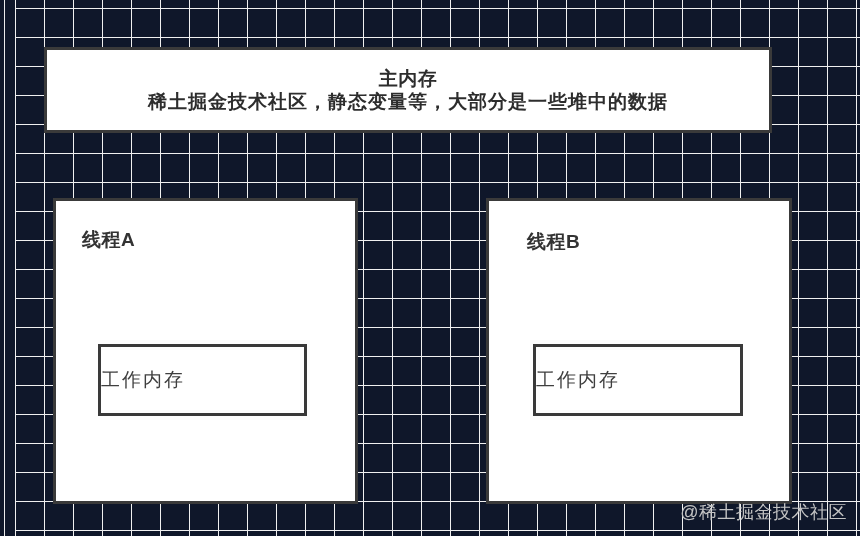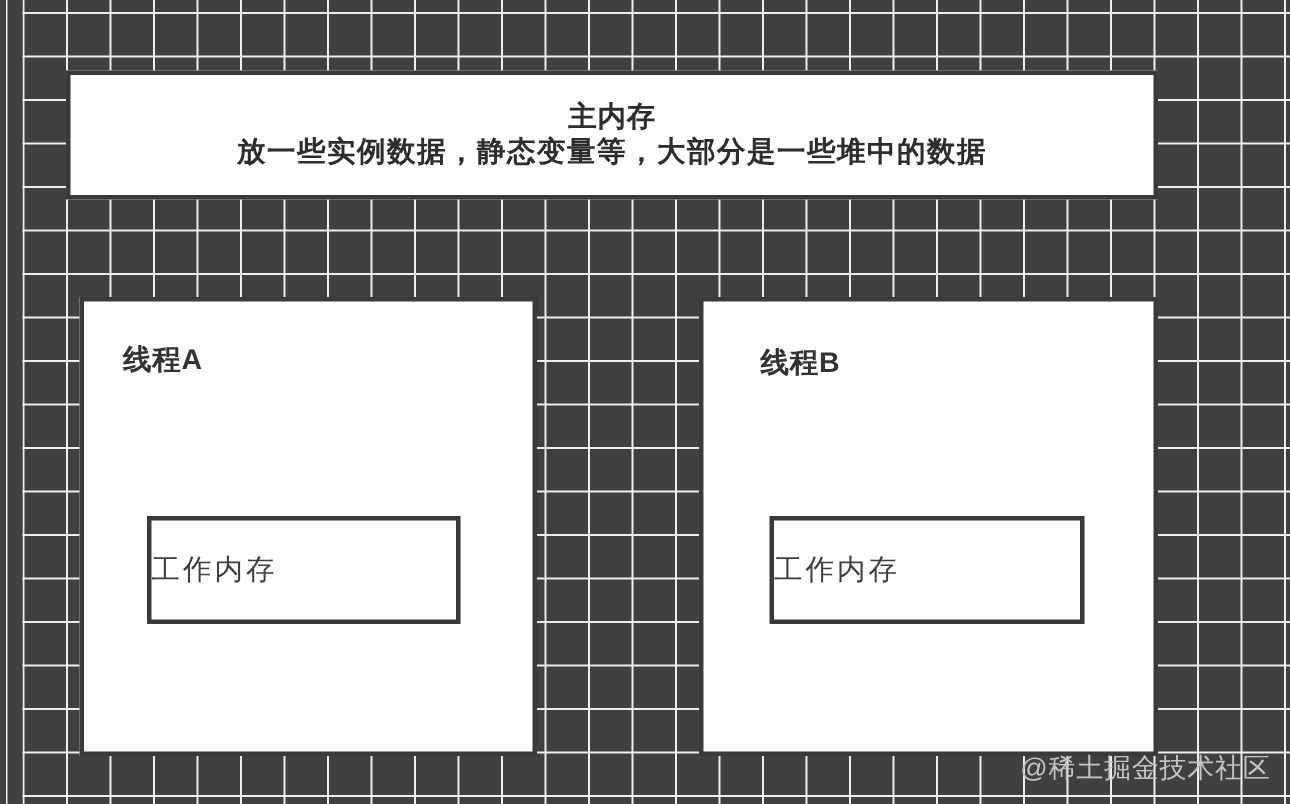--- a/index.html
+++ b/index.html
@@ -10,21 +10,21 @@
     width: 860px;
     height: 536px;
     background: #ffffff;
     font-family: "Liberation Sans", "DejaVu Sans", sans-serif;
     overflow: hidden;
   }
   .canvas {
     position: relative;
     width: 860px;
     height: 536px;
-    background: #404040;
+    background: #0f172a;
     text-decoration: underline;
   }
   
   .grid-area {
     position: absolute;
     left: 15px;
     top: 0;
     right: 0;
     bottom: 0;
     background-image:
@@ -73,21 +73,21 @@
     letter-spacing: 1px;
     white-space: nowrap;
   }
   .thread-box {
     width: 305px;
     height: 306px;
     top: 198px;
     padding-left: 20px;
   }
   .thread-a { left: 53px; }
-  .thread-b { left: 466px; width: 306px; }
+  .thread-b { left: 486px; width: 306px; }
   .thread-label {
     position: absolute;
     font-size: 19px;
     font-weight: bold;
     color: #333333;
     letter-spacing: 0.5px;
   }
   .thread-a .thread-label { left: 26px; top: 26px; }
   .thread-b .thread-label { left: 38px; top: 28px; }
   .working-memory {
@@ -131,21 +131,21 @@
 </head>
 <body>
 
 <div class="canvas">
 
   <div class="grid-area"></div>
   <div class="canvas-edge-line"></div>
 
   <div class="box main-memory">
     <div class="title-line">主内存</div>
-    <div class="subtitle-line">放一些实例数据，静态变量等，大部分是一些堆中的数据</div>
+    <div class="subtitle-line">稀土掘金技术社区，静态变量等，大部分是一些堆中的数据</div>
   </div>
 
   <div class="box thread-box thread-a">
     <div class="thread-label">线程A</div>
     <div class="working-memory">
       <span class="working-memory-label">工作内存</span>
     </div>
   </div>
 
   <div class="box thread-box thread-b">

